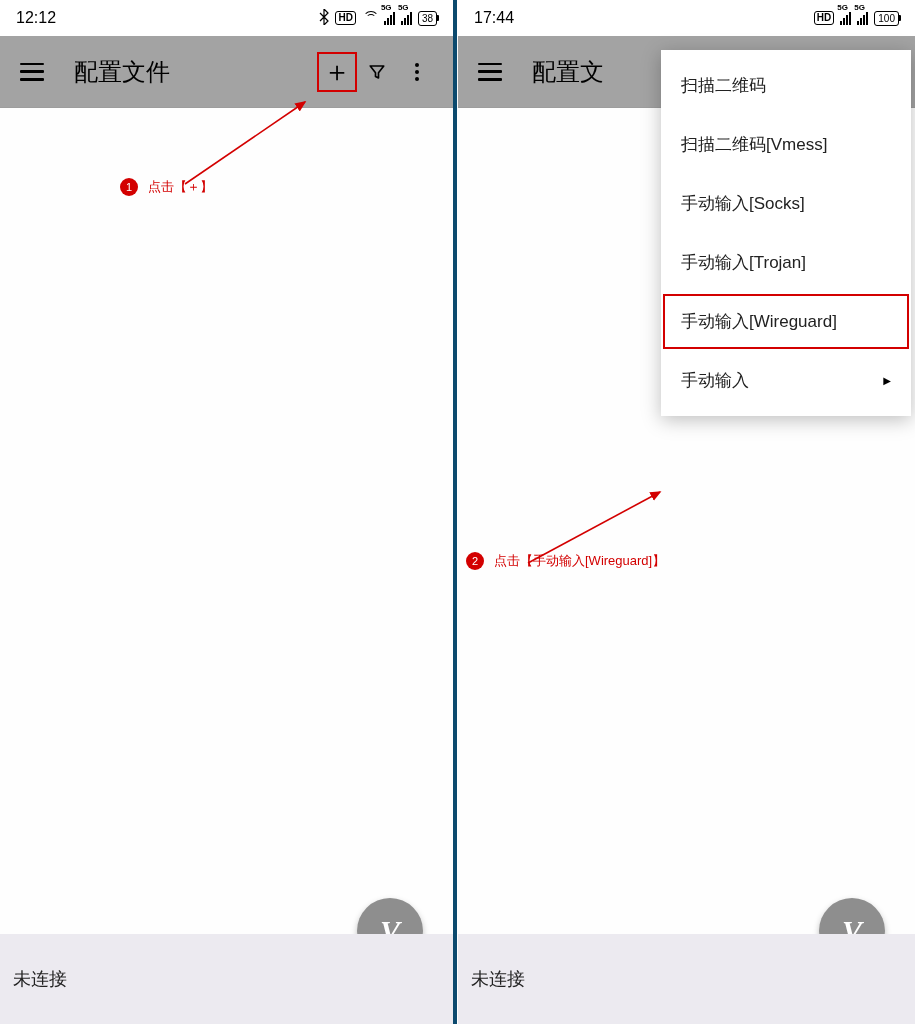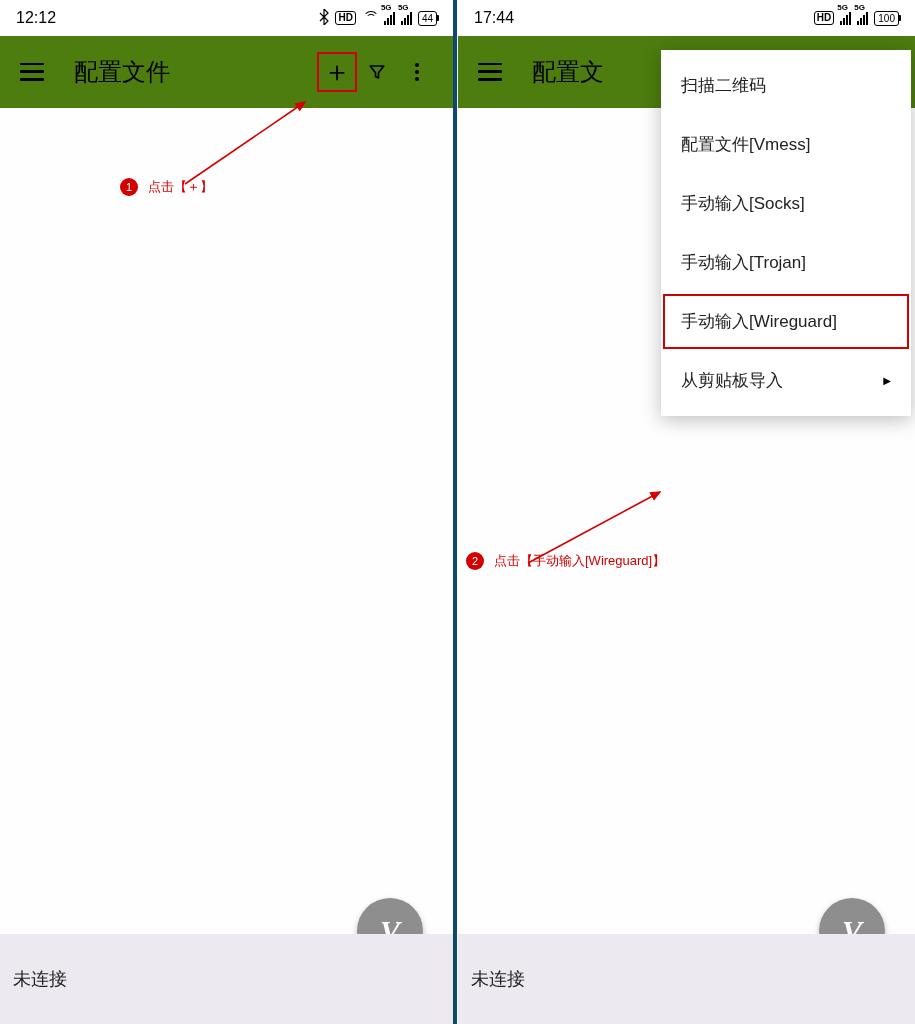--- a/index.html
+++ b/index.html
@@ -67,21 +67,21 @@
     background:#000; border-radius:0 1px 1px 0;
   }
 
   
   .app-bar {
     height: 72px;
     display: flex;
     align-items: center;
     padding: 0 16px 0 20px;
     border-bottom: 1px solid rgba(0,0,0,0.03);
-    background:#4d7c0f;
+    background:#a3a3a3;
     box-shadow: 0 2px 3px rgba(0,0,0,0.06);
   }
   .hamburger {
     width: 24px; height: 18px; display:flex; flex-direction:column; justify-content:space-between;
     cursor:pointer;
   }
   .hamburger span { height:2.5px; background:#000; border-radius:1px; }
   .app-title { font-size: 24px; font-weight:500; margin-left: 30px; flex:1; }
   .icon-btn {
     width:40px; height:40px; display:flex; align-items:center; justify-content:center;
@@ -166,21 +166,21 @@
           <span class="g5">5G</span>
         </span>
       <span class="signal">
           <span></span>
           <span></span>
           <span></span>
           <span></span>
           <span class="g5">5G</span>
         </span>
       <span class="batt">
-        <span class="batt-body">44</span>
+        <span class="batt-body">38</span>
       </span>
     </div>
   </div>
 
   <div class="app-bar">
     <div class="hamburger">
         <span></span>
         <span></span>
         <span></span>
       </div>
@@ -258,25 +258,25 @@
     <div class="hamburger">
         <span></span>
         <span></span>
         <span></span>
       </div>
     <div class="app-title">配置文</div>
   </div>
 
   <div class="menu">
     <div class="menu-item">扫描二维码</div>
-    <div class="menu-item">配置文件[Vmess]</div>
+    <div class="menu-item">扫描二维码[Vmess]</div>
     <div class="menu-item">手动输入[Socks]</div>
     <div class="menu-item">手动输入[Trojan]</div>
     <div class="menu-item highlight">手动输入[Wireguard]</div>
-    <div class="menu-item has-sub">从剪贴板导入</div>
+    <div class="menu-item has-sub">手动输入</div>
   </div>
 
   <div class="phone-body">
     <svg class="arrow" style="left:30px; top:380px; width:180px; height:90px;">
       <defs>
           <marker id="ah2" markerWidth="8" markerHeight="8" refX="6" refY="3" orient="auto">
             <path d="M0,0 L7,3 L0,6 Z" fill="#d30000"></path>
           </marker>
         </defs>
       <line x1="40" y1="75" x2="172" y2="4" stroke="#d30000" stroke-width="1.6" marker-end="url(#ah2)"></line>

